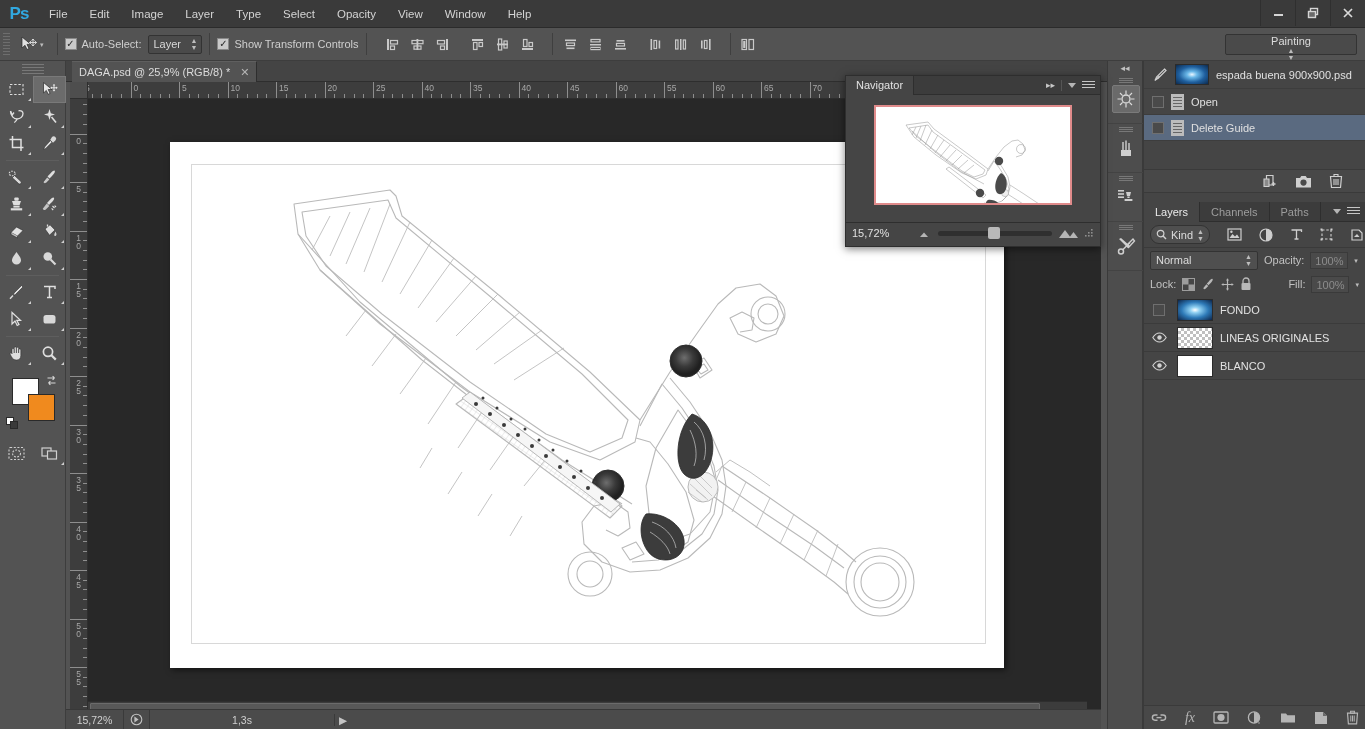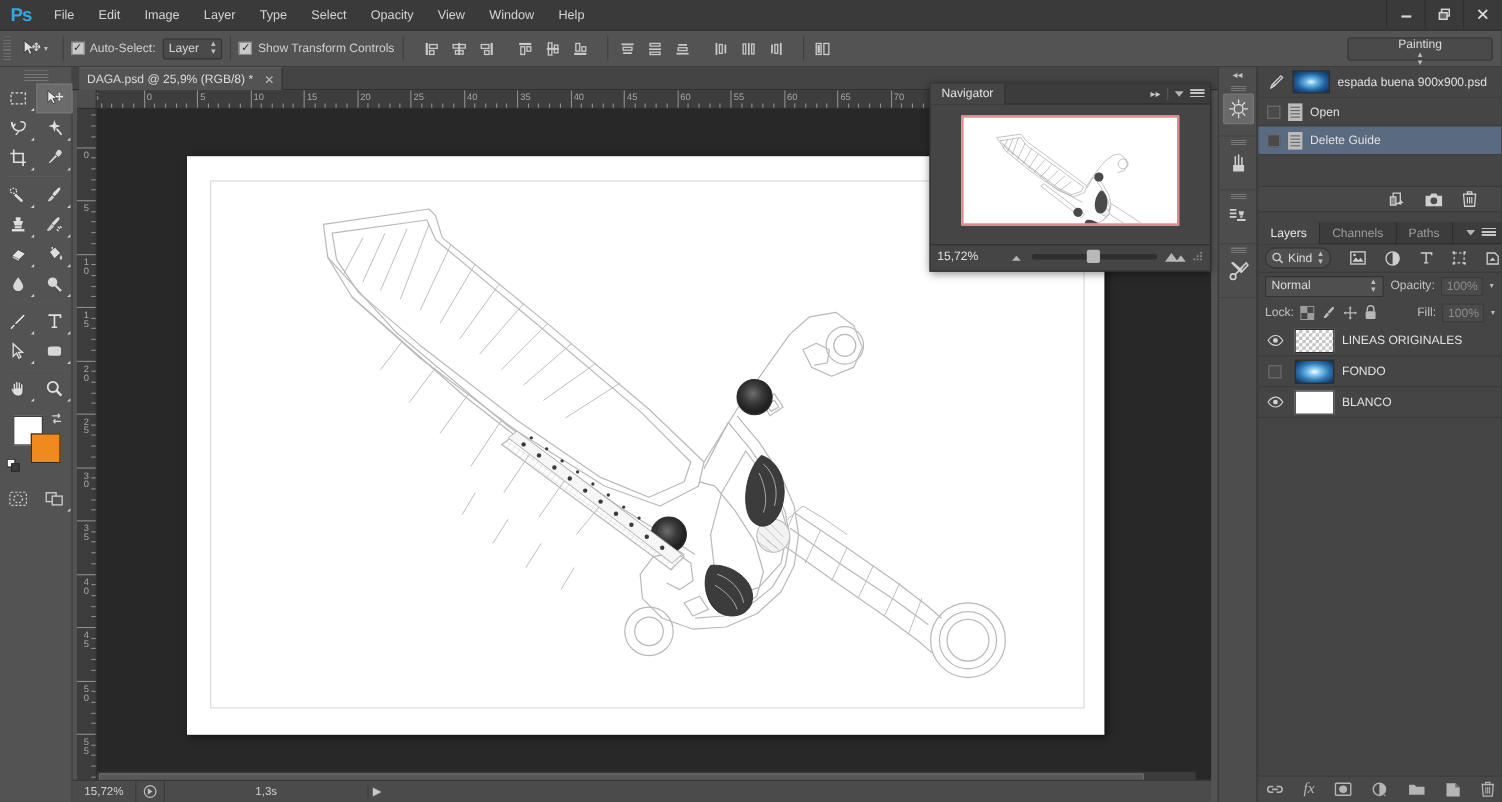--- a/index.html
+++ b/index.html
@@ -1213,36 +1213,36 @@
           <rect x="1.5" y="6" width="9" height="7" rx="1" fill="#b8b8b8"></rect>
         </svg>
       </span>
       <span style="margin-left:auto;">Fill:</span>
       <span class="num-field">100%</span>
       <span class="spin">▾</span>
     </div>
 
     <div class="layer-row">
       <span class="eye-cell">
+        <span class="eye-box"></span>
+      </span>
+      <span class="lyr-thumb thumb-blue"></span>
+      <span>FONDO</span>
+    </div>
+
+    <div class="layer-row">
+      <span class="eye-cell">
         <svg width="15" height="11" viewBox="0 0 15 11">
           <path d="M0.8 5.5 C3 2, 5.2 1, 7.5 1 C9.8 1, 12 2, 14.2 5.5
                    C12 9, 9.8 10, 7.5 10 C5.2 10, 3 9, 0.8 5.5 Z" fill="none" stroke="#d2d2d2" stroke-width="1.1"></path>
           <circle cx="7.5" cy="5.5" r="2.2" fill="#d2d2d2"></circle>
         </svg>
       </span>
       <span class="lyr-thumb thumb-checker"></span>
       <span>LINEAS ORIGINALES</span>
-    </div>
-
-    <div class="layer-row">
-      <span class="eye-cell">
-        <span class="eye-box"></span>
-      </span>
-      <span class="lyr-thumb thumb-blue"></span>
-      <span>FONDO</span>
     </div>
 
     <div class="layer-row">
       <span class="eye-cell">
         <svg width="15" height="11" viewBox="0 0 15 11">
           <path d="M0.8 5.5 C3 2, 5.2 1, 7.5 1 C9.8 1, 12 2, 14.2 5.5
                    C12 9, 9.8 10, 7.5 10 C5.2 10, 3 9, 0.8 5.5 Z" fill="none" stroke="#d2d2d2" stroke-width="1.1"></path>
           <circle cx="7.5" cy="5.5" r="2.2" fill="#d2d2d2"></circle>
         </svg>
       </span>

